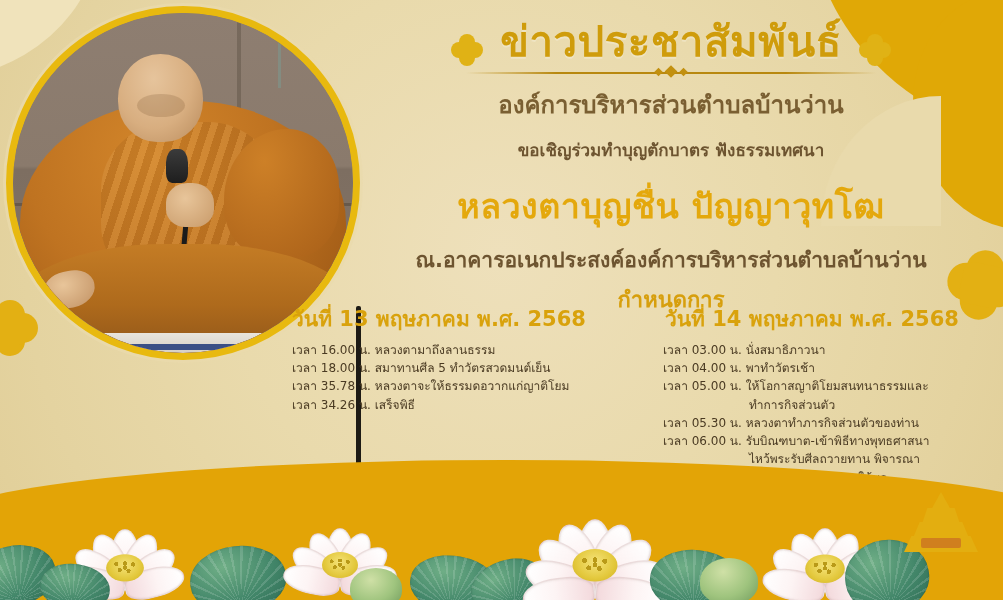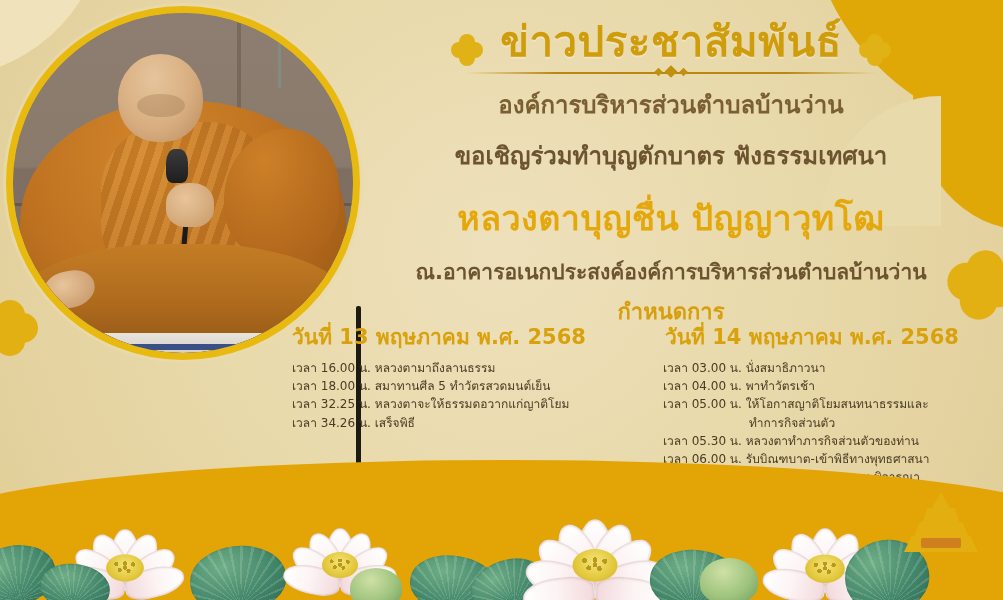--- a/index.html
+++ b/index.html
@@ -160,28 +160,28 @@
   .title-rule .dia{
     position:absolute;top:0;left:50%;transform:translateX(-50%);
     display:flex;gap:5px;align-items:center;
   }
   .title-rule .dia i{
     display:block;width:9px;height:9px;background:#c2900f;transform:rotate(45deg);
   }
   .title-rule .dia i.sm{width:6px;height:6px;}
 
   .sub1{font-size:24px;font-weight:bold;color:#7a5f32;margin-top:6px;}
-  .sub2{font-size:24px;font-weight:bold;color:#6d5430;margin-top:12px;}
+  .sub2{font-size:17px;font-weight:bold;color:#6d5430;margin-top:12px;}
   .name{font-size:34px;font-weight:bold;color:#e4a80c;margin-top:16px;letter-spacing:.5px;}
   .sub3{font-size:21px;font-weight:bold;color:#6d5430;margin-top:10px;}
   .sub4{font-size:22px;font-weight:bold;color:#d79f0d;margin-top:6px;}
 
   
   .schedule{
-    position:absolute;left:292px;top:320px;width:700px;
+    position:absolute;left:292px;top:302px;width:700px;
     display:flex;gap:0;
   }
   .col{position:relative;}
   .col-left{width:350px;padding-right:18px;}
   .col-right{width:348px;padding-left:22px;}
   .divider{
     position:absolute;left:356px;top:306px;width:5px;height:185px;
     background:#1d1a14;border-radius:2px;
   }
   .day-head{
@@ -334,21 +334,21 @@
     <div class="sub4">กำหนดการ</div>
   </div>
 
   <div class="divider"></div>
 
   <div class="schedule">
     <div class="col col-left">
       <div class="day-head">วันที่ 13 พฤษภาคม พ.ศ. 2568</div>
       <div class="line">เวลา 16.00 น. หลวงตามาถึงลานธรรม</div>
       <div class="line">เวลา 18.00 น. สมาทานศีล 5 ทำวัตรสวดมนต์เย็น</div>
-      <div class="line">เวลา 32.25 น. หลวงตาจะให้ธรรมดอวากแก่ญาติโยม</div>
+      <div class="line">เวลา 35.78 น. หลวงตาจะให้ธรรมดอวากแก่ญาติโยม</div>
       <div class="line">เวลา 34.26 น. เสร็จพิธี</div>
     </div>
 
     <div class="col col-right">
       <div class="day-head">วันที่ 14 พฤษภาคม พ.ศ. 2568</div>
       <div class="line">เวลา 03.00 น. นั่งสมาธิภาวนา</div>
       <div class="line">เวลา 04.00 น. พาทำวัตรเช้า</div>
       <div class="line">เวลา 05.00 น. ให้โอกาสญาติโยมสนทนาธรรมและ</div>
       <div class="line">
           <span class="cont">ทำการกิจส่วนตัว</span>

